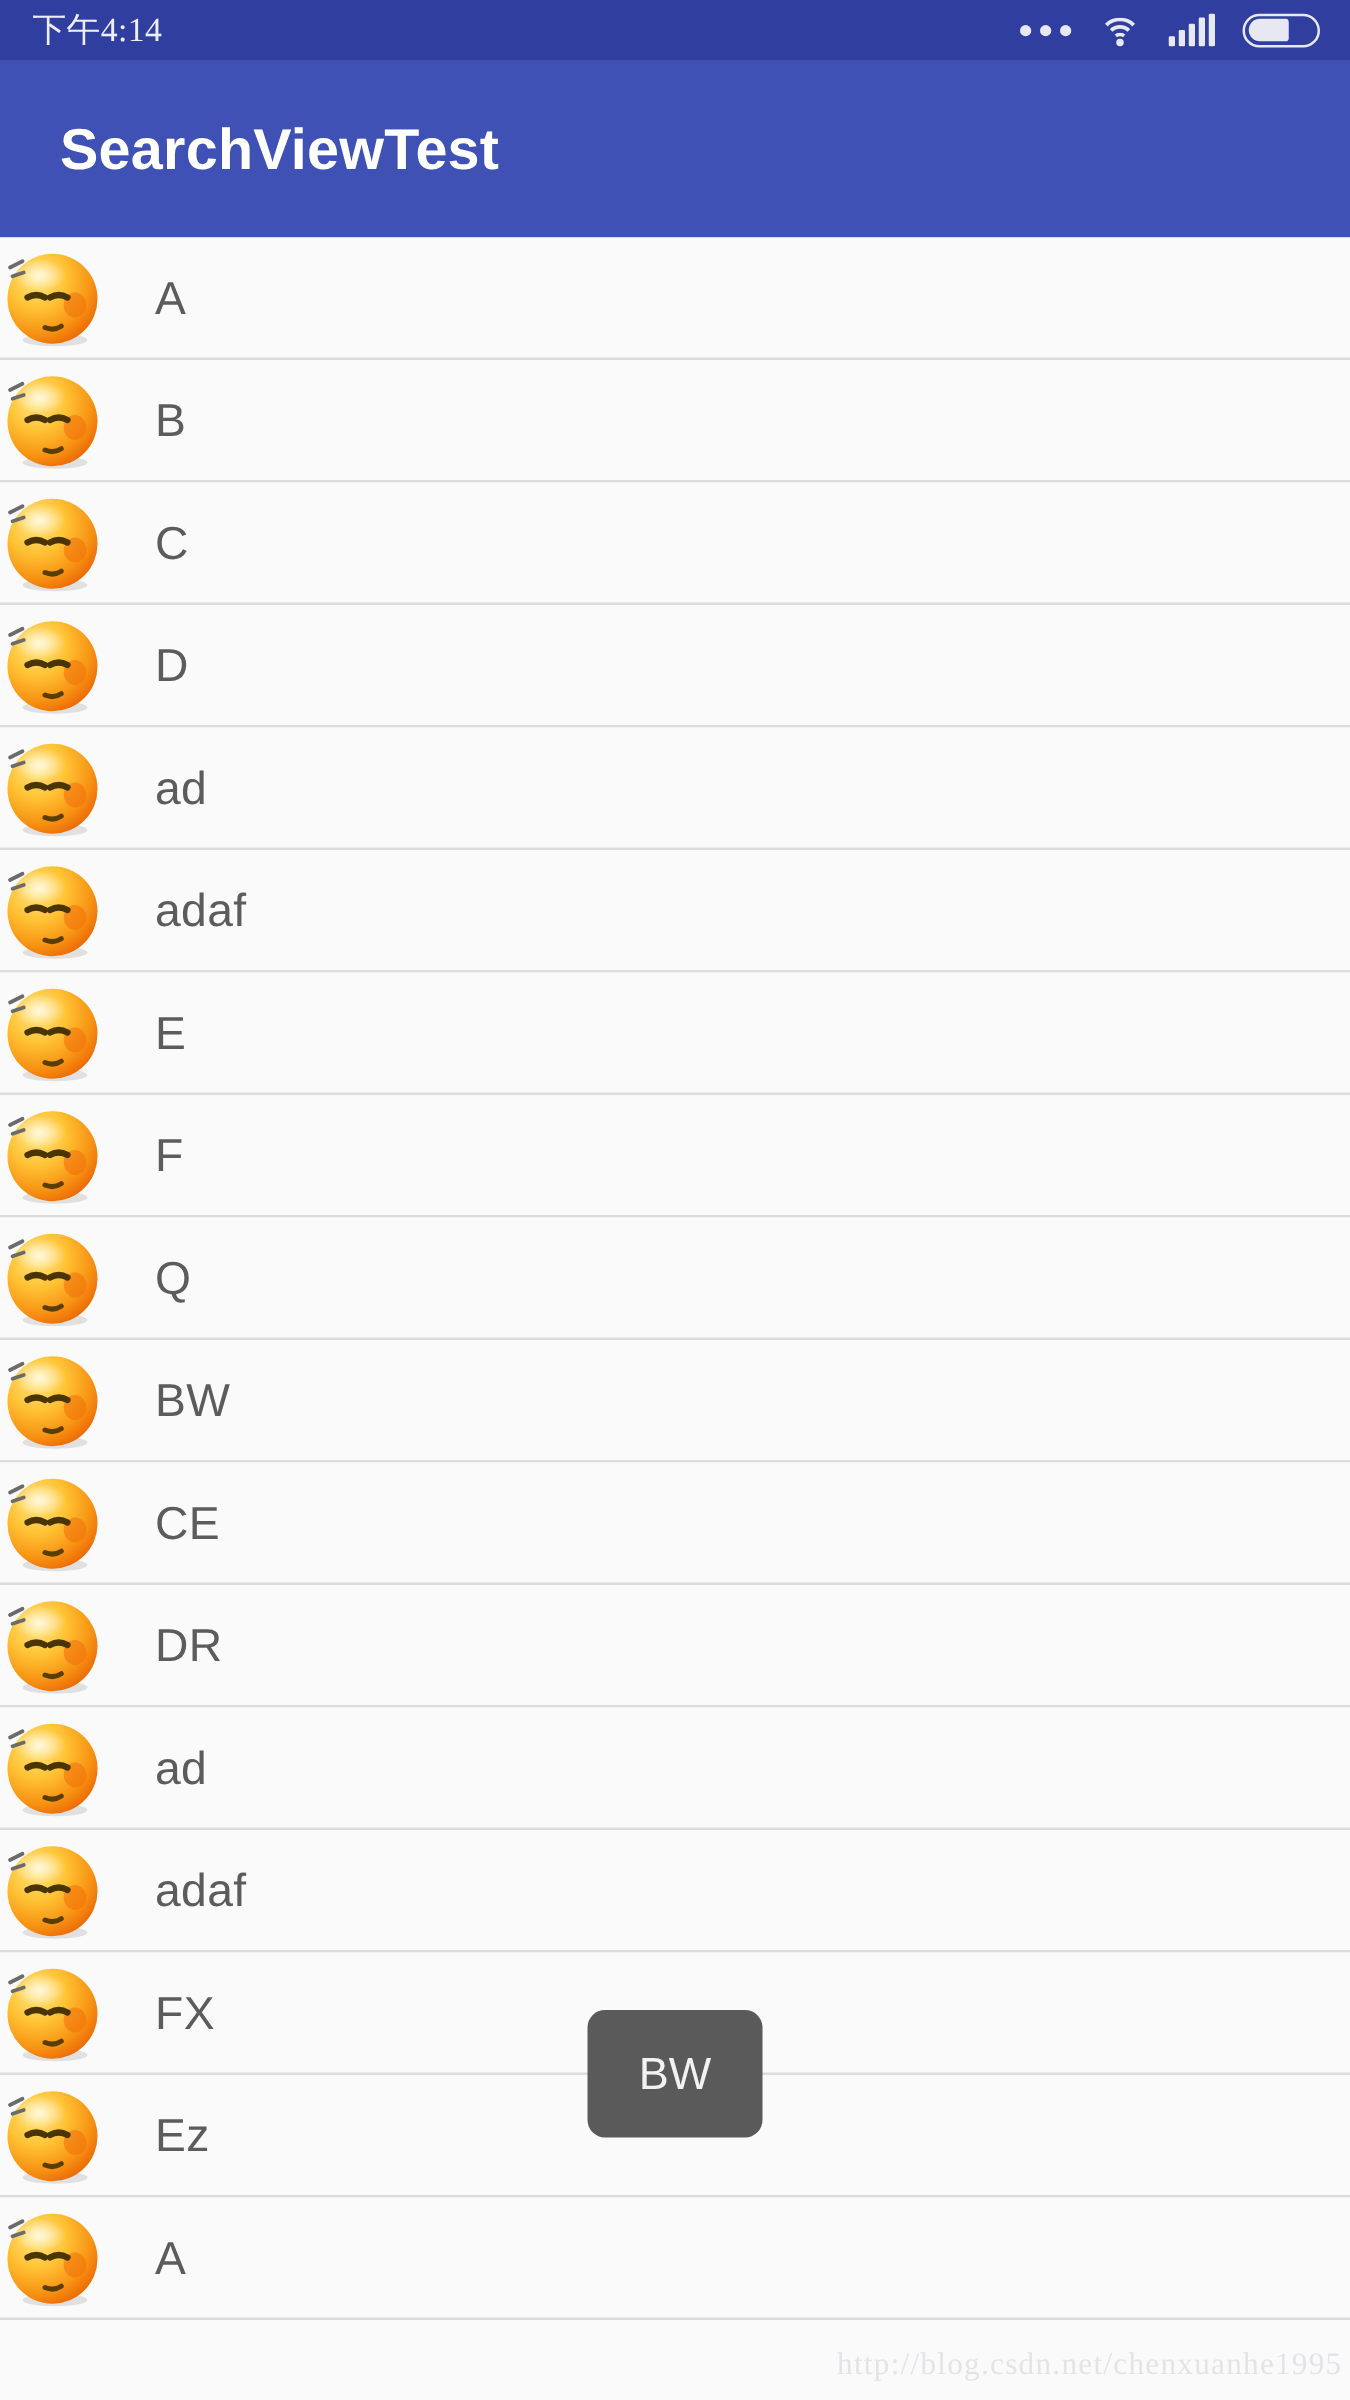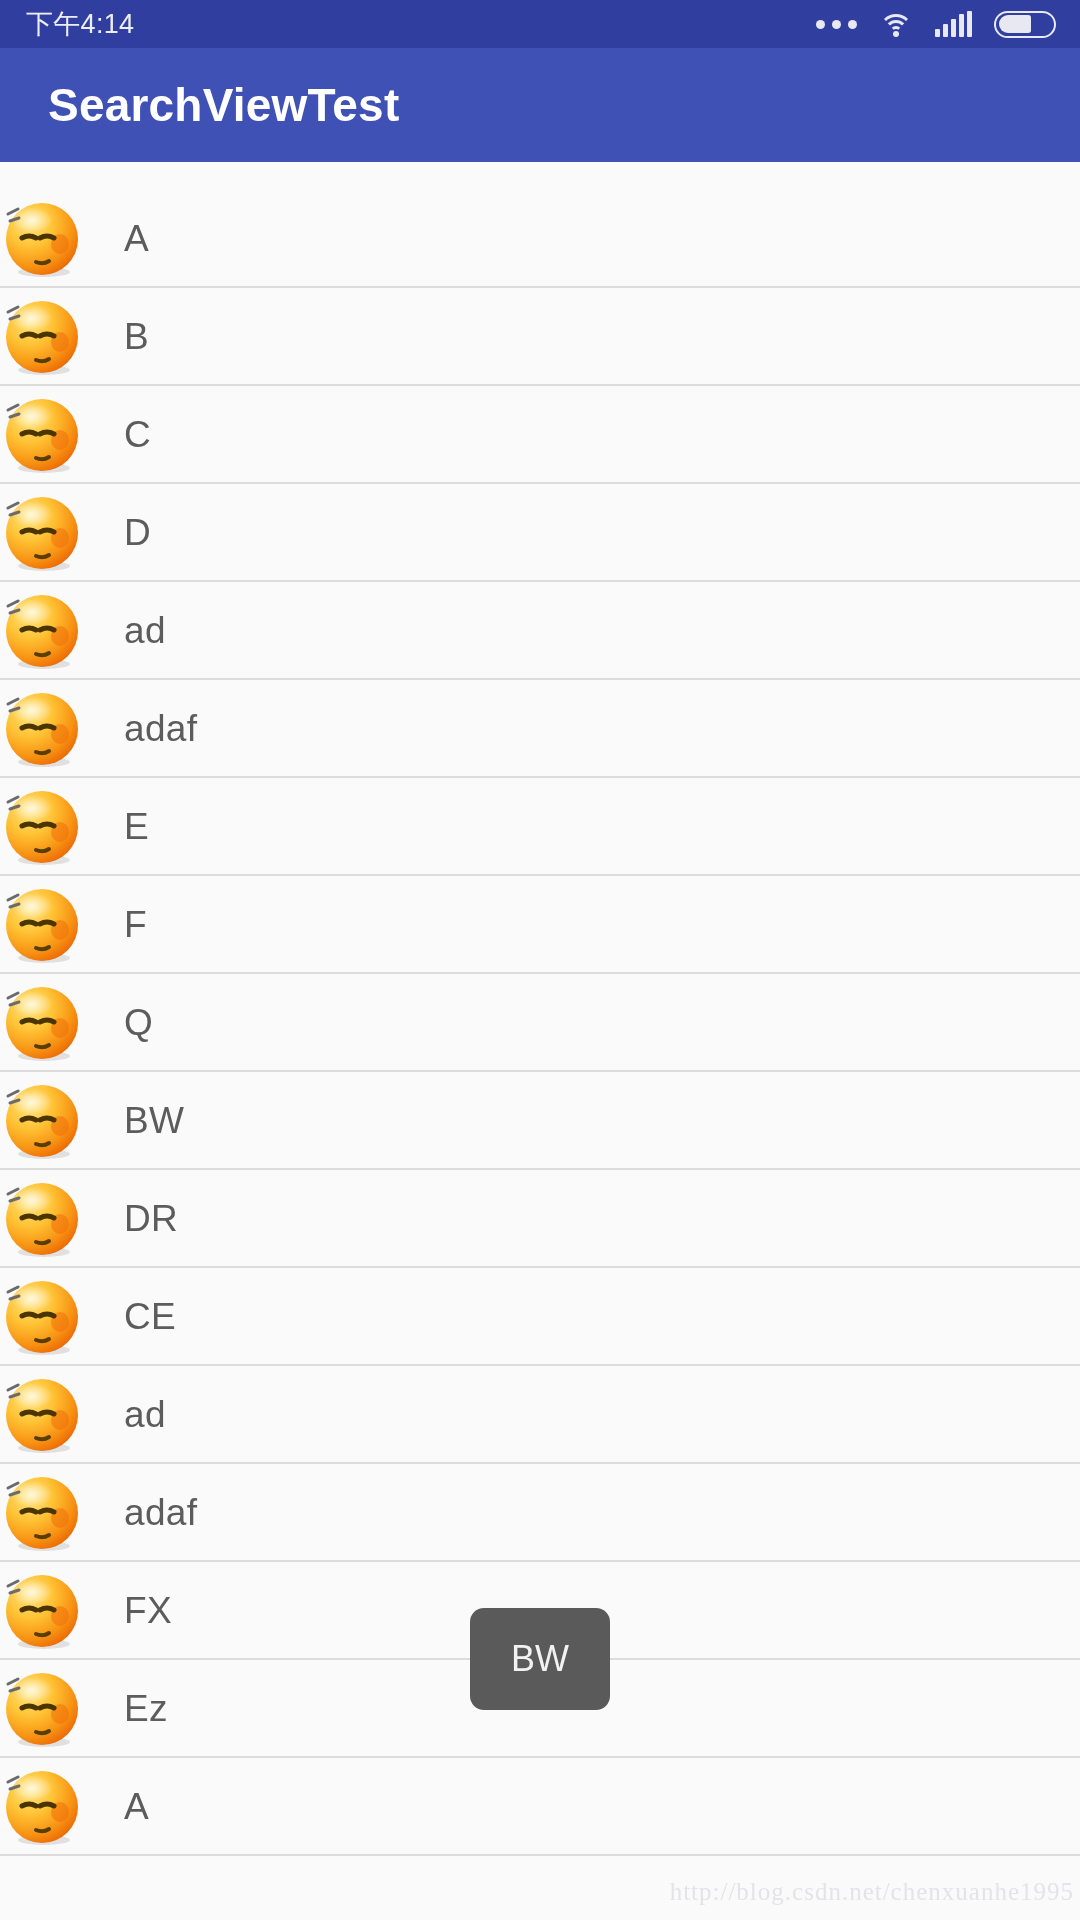--- a/index.html
+++ b/index.html
@@ -10,20 +10,21 @@
     overflow:hidden;
   }
   #screen { position:relative; width:1080px; height:1920px; background:#FAFAFA; }
 
   
   .status-bar {
     position:absolute; top:0; left:0; width:1080px; height:48px;
     background:#303F9F; color:#fff;
     display:flex; align-items:center; justify-content:space-between;
     padding:0 24px 0 26px;
+    font-family:Liberation Serif, serif;
   }
   .status-time { font-size:27px; letter-spacing:.3px; color:#EDEDF6; line-height:1; }
   .status-icons { display:flex; align-items:center; gap:22px; }
 
   .ic-dots { display:flex; align-items:center; gap:7px; }
   .ic-dots i { width:9px; height:9px; border-radius:50%; background:#E8E8F2; display:block; }
 
   .ic-wifi { position:relative; width:34px; height:26px; }
   .ic-wifi b {
     position:absolute; left:50%; transform:translateX(-50%);
@@ -47,21 +48,21 @@
 
   .ic-battery {
     width:62px; height:27px; border:2.5px solid #E8E8F2; border-radius:14px;
     position:relative; padding:2.5px;
   }
   .ic-battery u { display:block; height:100%; width:62%; background:#E8E8F2;
                   border-radius:10px 3px 3px 10px; }
 
   
   .app-bar {
-    position:absolute; top:48px; left:0; width:1080px; height:114px;
+    position:absolute; top:48px; left:0; width:1080px; height:142px;
     background:#3F51B5; display:flex; align-items:center;
   }
   .app-bar-title {
     color:#FFFFFF; font-size:46px; font-weight:bold;
     padding-left:48px; letter-spacing:.2px; line-height:1;
   }
 
   
   .list {
     position:absolute; top:190px; left:0; width:1080px; height:1730px;
@@ -435,49 +436,49 @@
       <circle cx="42" cy="43" r="36" fill="url(#g1)"></circle>
       <ellipse cx="32" cy="24" rx="21" ry="13" fill="url(#g2)"></ellipse>
       <ellipse cx="60" cy="48" rx="9" ry="10" fill="#F0700A" opacity="0.55"></ellipse>
       <path d="M22 42 q7 -4 14 0" stroke="#4A3500" stroke-width="5" fill="none" stroke-linecap="round"></path>
       <path d="M40 42 q7 -4 14 0" stroke="#4A3500" stroke-width="5" fill="none" stroke-linecap="round"></path>
       <path d="M36 66 q7 3 13 -1" stroke="#5A3E00" stroke-width="4" fill="none" stroke-linecap="round"></path>
       <path d="M8 18 l10 -5" stroke="#6B6B6B" stroke-width="3" stroke-linecap="round"></path>
       <path d="M10 25 l9 -3" stroke="#6B6B6B" stroke-width="3" stroke-linecap="round"></path>
     </svg>
         </span>
+        <span class="item-label">CE</span>
+      </div>
+      <div class="list-item">
+        <span class="avatar">
+          <svg viewBox="0 0 84 84" xmlns="http://www.w3.org/2000/svg">
+      <defs>
+        <radialGradient id="g1" cx="33%" cy="28%" r="78%">
+          <stop offset="0%" stop-color="#FFE680"></stop>
+          <stop offset="42%" stop-color="#FFC234"></stop>
+          <stop offset="78%" stop-color="#F79213"></stop>
+          <stop offset="100%" stop-color="#EC6A05"></stop>
+        </radialGradient>
+        <radialGradient id="g2" cx="50%" cy="50%" r="50%">
+          <stop offset="0%" stop-color="#ffffff" stop-opacity="0.75"></stop>
+          <stop offset="100%" stop-color="#ffffff" stop-opacity="0"></stop>
+        </radialGradient>
+      </defs>
+      <ellipse cx="44" cy="76" rx="26" ry="5" fill="#000" opacity="0.10"></ellipse>
+      <circle cx="42" cy="43" r="36" fill="url(#g1)"></circle>
+      <ellipse cx="32" cy="24" rx="21" ry="13" fill="url(#g2)"></ellipse>
+      <ellipse cx="60" cy="48" rx="9" ry="10" fill="#F0700A" opacity="0.55"></ellipse>
+      <path d="M22 42 q7 -4 14 0" stroke="#4A3500" stroke-width="5" fill="none" stroke-linecap="round"></path>
+      <path d="M40 42 q7 -4 14 0" stroke="#4A3500" stroke-width="5" fill="none" stroke-linecap="round"></path>
+      <path d="M36 66 q7 3 13 -1" stroke="#5A3E00" stroke-width="4" fill="none" stroke-linecap="round"></path>
+      <path d="M8 18 l10 -5" stroke="#6B6B6B" stroke-width="3" stroke-linecap="round"></path>
+      <path d="M10 25 l9 -3" stroke="#6B6B6B" stroke-width="3" stroke-linecap="round"></path>
+    </svg>
+        </span>
         <span class="item-label">DR</span>
-      </div>
-      <div class="list-item">
-        <span class="avatar">
-          <svg viewBox="0 0 84 84" xmlns="http://www.w3.org/2000/svg">
-      <defs>
-        <radialGradient id="g1" cx="33%" cy="28%" r="78%">
-          <stop offset="0%" stop-color="#FFE680"></stop>
-          <stop offset="42%" stop-color="#FFC234"></stop>
-          <stop offset="78%" stop-color="#F79213"></stop>
-          <stop offset="100%" stop-color="#EC6A05"></stop>
-        </radialGradient>
-        <radialGradient id="g2" cx="50%" cy="50%" r="50%">
-          <stop offset="0%" stop-color="#ffffff" stop-opacity="0.75"></stop>
-          <stop offset="100%" stop-color="#ffffff" stop-opacity="0"></stop>
-        </radialGradient>
-      </defs>
-      <ellipse cx="44" cy="76" rx="26" ry="5" fill="#000" opacity="0.10"></ellipse>
-      <circle cx="42" cy="43" r="36" fill="url(#g1)"></circle>
-      <ellipse cx="32" cy="24" rx="21" ry="13" fill="url(#g2)"></ellipse>
-      <ellipse cx="60" cy="48" rx="9" ry="10" fill="#F0700A" opacity="0.55"></ellipse>
-      <path d="M22 42 q7 -4 14 0" stroke="#4A3500" stroke-width="5" fill="none" stroke-linecap="round"></path>
-      <path d="M40 42 q7 -4 14 0" stroke="#4A3500" stroke-width="5" fill="none" stroke-linecap="round"></path>
-      <path d="M36 66 q7 3 13 -1" stroke="#5A3E00" stroke-width="4" fill="none" stroke-linecap="round"></path>
-      <path d="M8 18 l10 -5" stroke="#6B6B6B" stroke-width="3" stroke-linecap="round"></path>
-      <path d="M10 25 l9 -3" stroke="#6B6B6B" stroke-width="3" stroke-linecap="round"></path>
-    </svg>
-        </span>
-        <span class="item-label">CE</span>
       </div>
       <div class="list-item">
         <span class="avatar">
           <svg viewBox="0 0 84 84" xmlns="http://www.w3.org/2000/svg">
       <defs>
         <radialGradient id="g1" cx="33%" cy="28%" r="78%">
           <stop offset="0%" stop-color="#FFE680"></stop>
           <stop offset="42%" stop-color="#FFC234"></stop>
           <stop offset="78%" stop-color="#F79213"></stop>
           <stop offset="100%" stop-color="#EC6A05"></stop>

